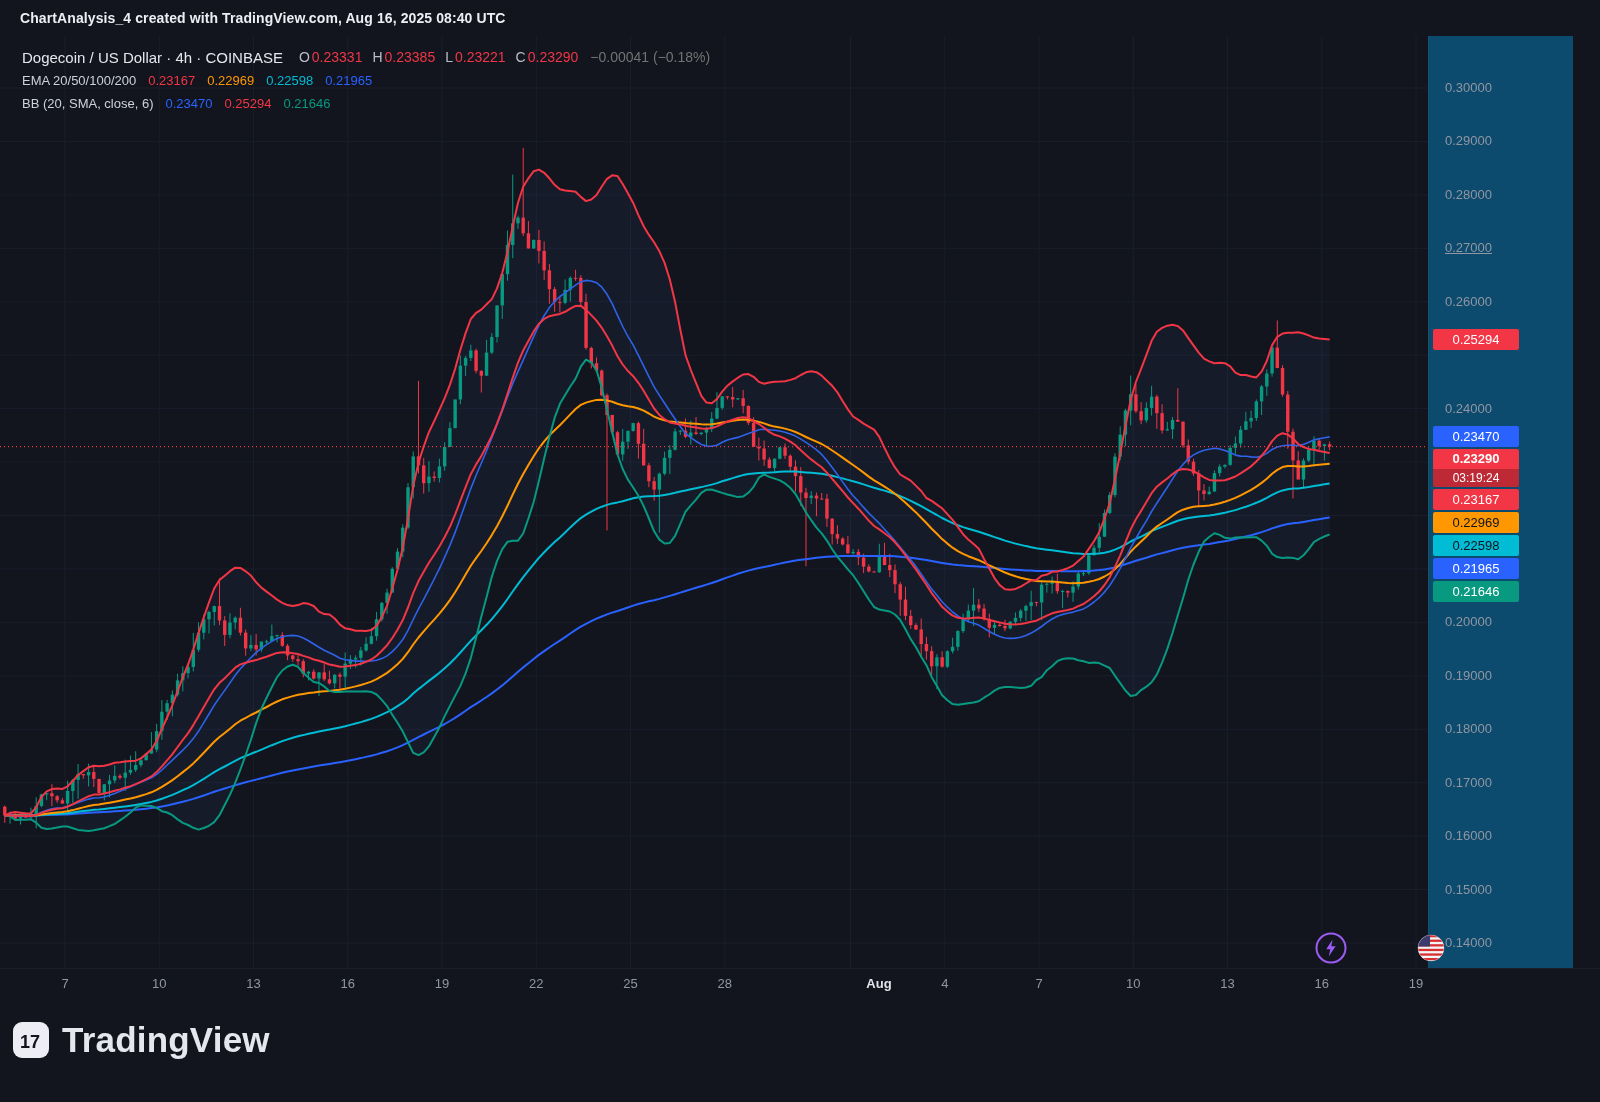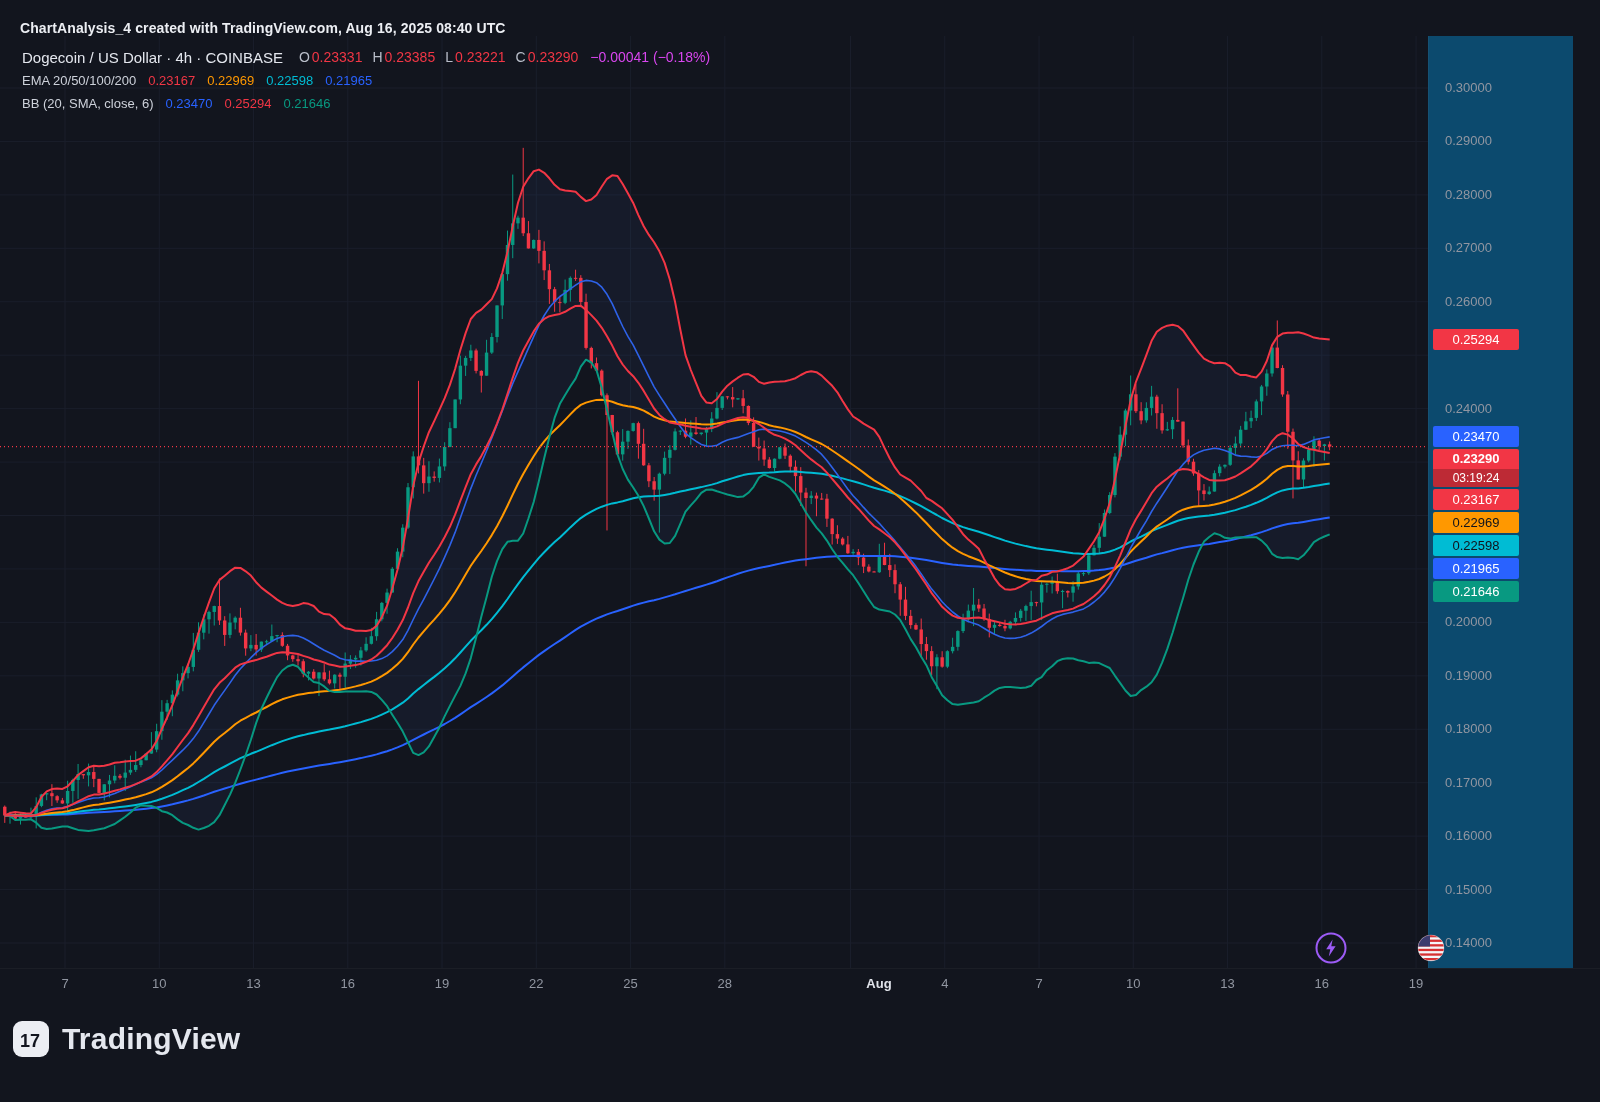--- a/index.html
+++ b/index.html
@@ -6,21 +6,21 @@
   html,body { width:1600px; height:1102px; }
   body {
     background:#12151e;
     font-family:"Liberation Sans", sans-serif;
     position:relative;
     overflow:hidden;
     color:#d5d8e0;
   }
   .header {
     position:absolute; top:0; left:0; width:1600px; height:36px;
-    display:flex; align-items:flex-end; padding-left:20px;
+    display:flex; align-items:center; padding-left:20px;
     background:#12151e; z-index:6;
     font-size:14px; font-weight:700; color:#eceef3; letter-spacing:.1px;
   }
   #plot { position:absolute; top:0; left:0; z-index:1; }
   .legend {
     position:absolute; top:46px; left:22px; z-index:5;
     font-size:13px; line-height:23px; white-space:nowrap;
   }
   .lg-row { display:flex; align-items:center; gap:12px; }
   .lg-symbol { font-size:15px; color:#e4e7ee; margin-right:4px; }
@@ -56,21 +56,21 @@
     font-size:13px; color:#9196a1;
   }
   .xtick.major { color:#e0e3ea; font-weight:700; }
   .corner { position:absolute; left:1455px; top:968px; width:145px; height:34px; border-top:1px solid rgba(255,255,255,0.04); }
   .chart-icons { position:absolute; z-index:5; }
   #lightning-btn { left:1314px; top:931px; cursor:pointer; }
   #flag-wrap { left:1416px; top:933px; }
   .logo-bar {
     position:absolute; left:12px; top:1020px; display:flex; align-items:center; gap:12px; z-index:5;
   }
-  .logo-text { font-size:30px; font-weight:800; color:#e4e7ee; letter-spacing:.2px; }
+  .logo-text { font-size:35px; font-weight:800; color:#e4e7ee; letter-spacing:.2px; }
 </style>
 </head>
 <body>
 
 <div class="header">
   <span>ChartAnalysis_4 created with TradingView.com, Aug 16, 2025 08:40 UTC</span>
 </div>
 
 <svg id="plot" width="1455" height="968">
     <g>
@@ -642,21 +642,21 @@
         </span>
         <span class="ohlc-item">
           <span class="ohlc-l">L</span>
           <span class="ohlc-v" style="color: rgb(242, 54, 69);">0.23221</span>
         </span>
         <span class="ohlc-item">
           <span class="ohlc-l">C</span>
           <span class="ohlc-v" style="color: rgb(242, 54, 69);">0.23290</span>
         </span>
       </span>
-    <span class="lg-change" style="color: #d946ef;">−0.00041 (−0.18%)</span>
+    <span class="lg-change" style="color: #737373;">−0.00041 (−0.18%)</span>
   </div>
   <div class="lg-row">
     <span class="lg-label">EMA 20/50/100/200</span>
     <span class="lg-vals">
         <span style="color: rgb(242, 54, 69);">0.23167</span>
         <span style="color: rgb(255, 152, 0);">0.22969</span>
         <span style="color: rgb(0, 188, 212);">0.22598</span>
         <span style="color: rgb(41, 98, 255);">0.21965</span>
       </span>
   </div>
@@ -667,21 +667,21 @@
         <span style="color: rgb(242, 54, 69);">0.25294</span>
         <span style="color: rgb(8, 153, 129);">0.21646</span>
       </span>
   </div>
 </div>
 
 <div id="y-axis">
     <div class="ytick" style="top: 80px;">0.30000</div>
     <div class="ytick" style="top: 133.438px;">0.29000</div>
     <div class="ytick" style="top: 186.875px;">0.28000</div>
-    <div class="ytick" style="top: 240.312px;">0.27000</div>
+    <div class="ytick" style="top: 240.312px; text-decoration: underline;">0.27000</div>
     <div class="ytick" style="top: 293.75px;">0.26000</div>
     <div class="ytick" style="top: 400.625px;">0.24000</div>
     <div class="ytick" style="top: 614.375px;">0.20000</div>
     <div class="ytick" style="top: 667.812px;">0.19000</div>
     <div class="ytick" style="top: 721.25px;">0.18000</div>
     <div class="ytick" style="top: 774.688px;">0.17000</div>
     <div class="ytick" style="top: 828.125px;">0.16000</div>
     <div class="ytick" style="top: 881.562px;">0.15000</div>
     <div class="ytick" style="top: 935px; text-align: right;">0.14000</div>
     <div class="badge" style="top: 328.977px; background: rgb(242, 54, 69); color: rgb(255, 255, 255);">0.25294</div>

